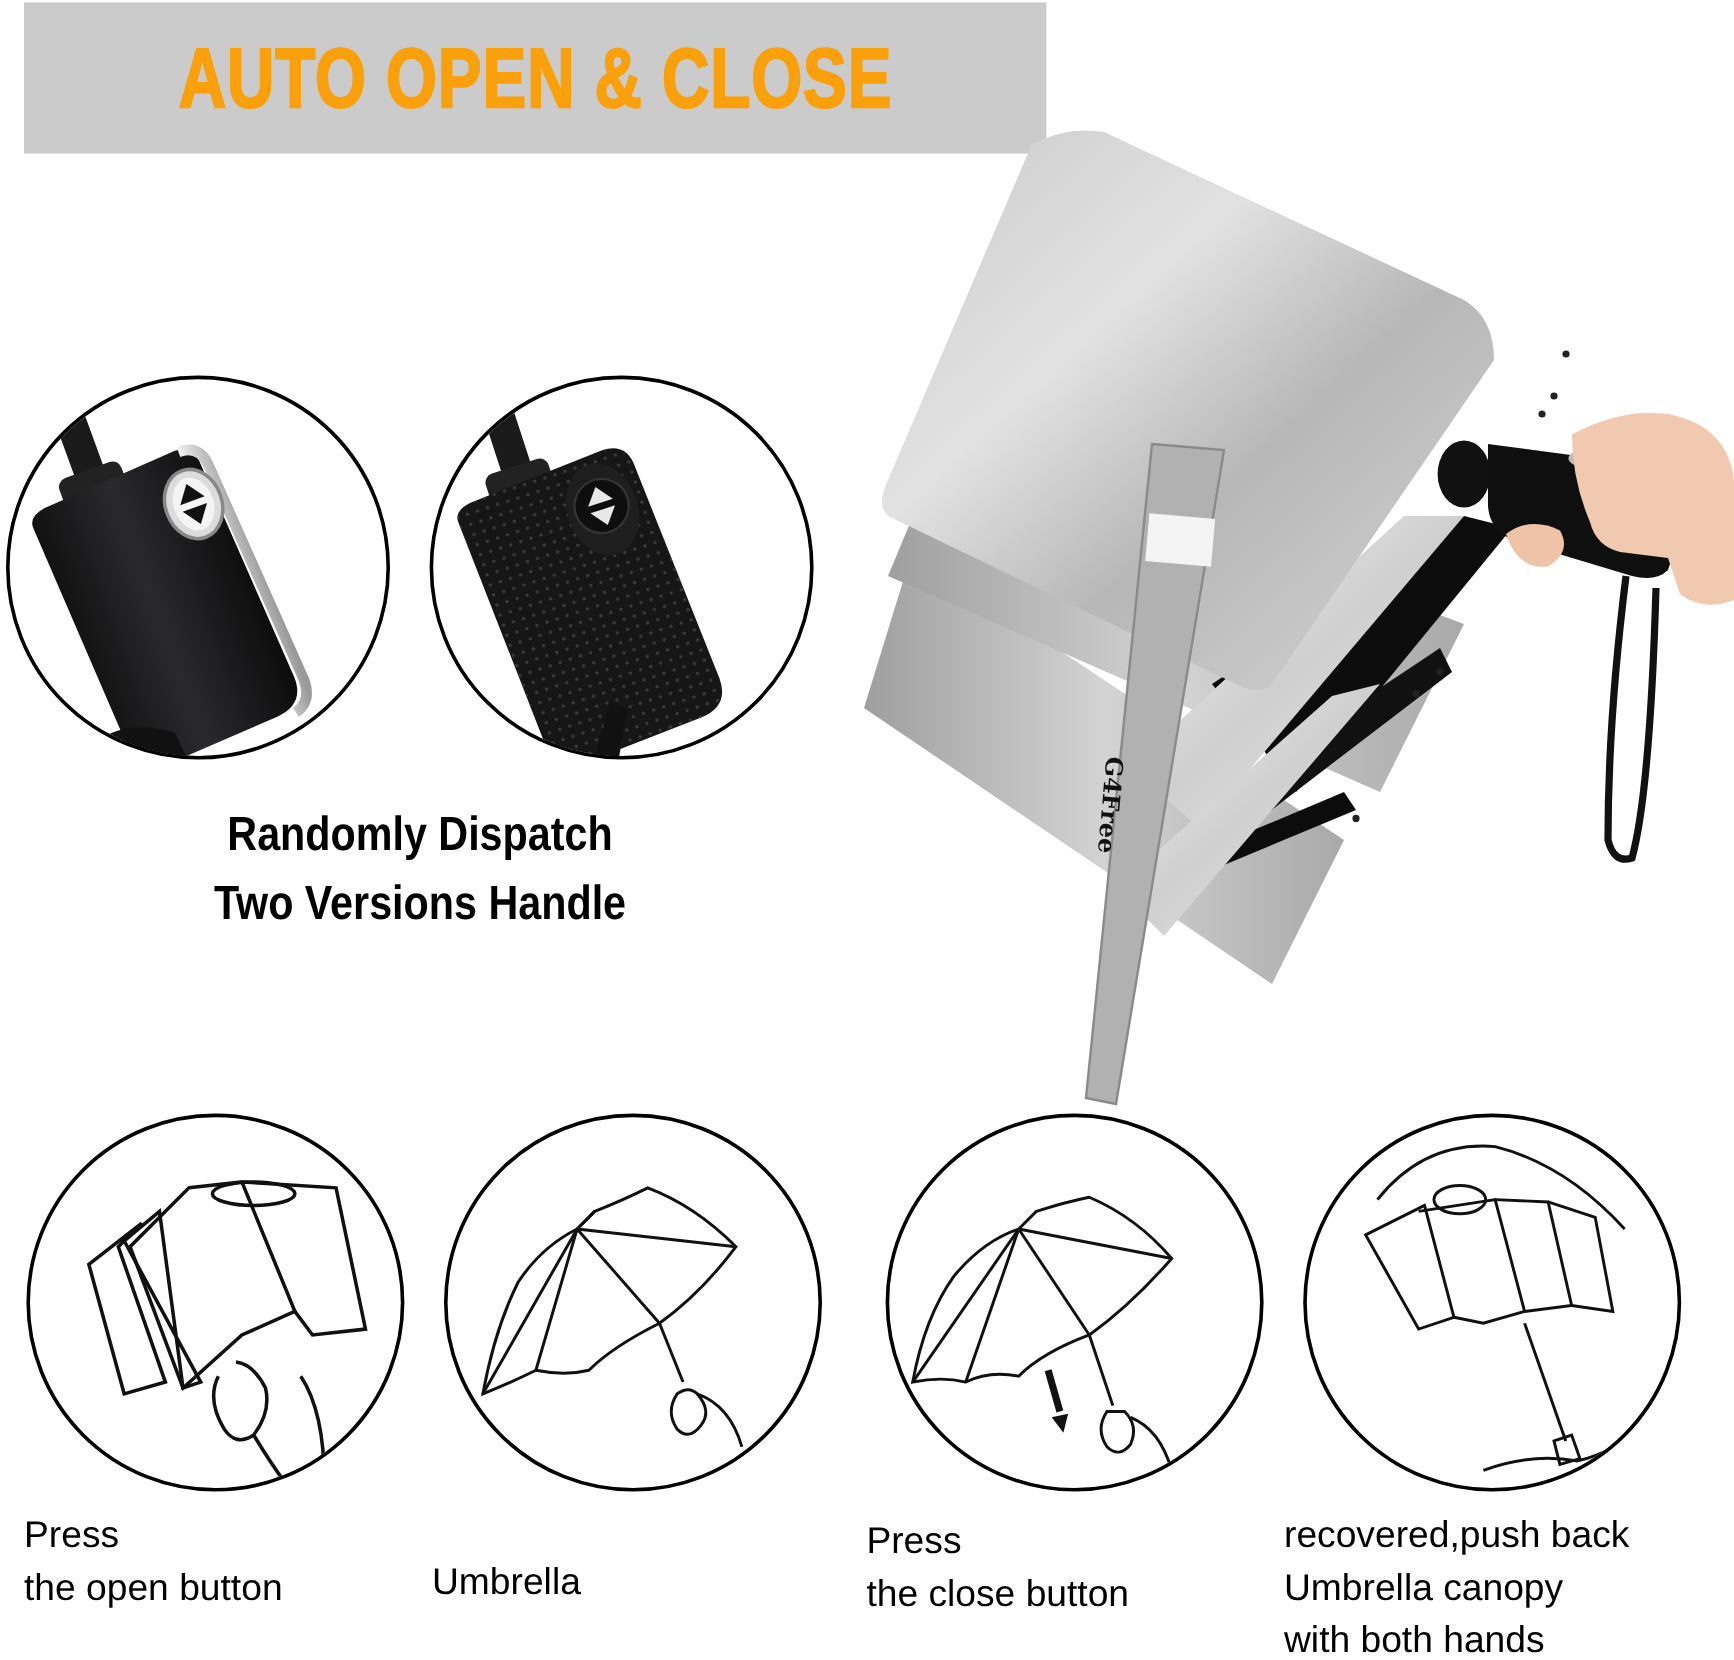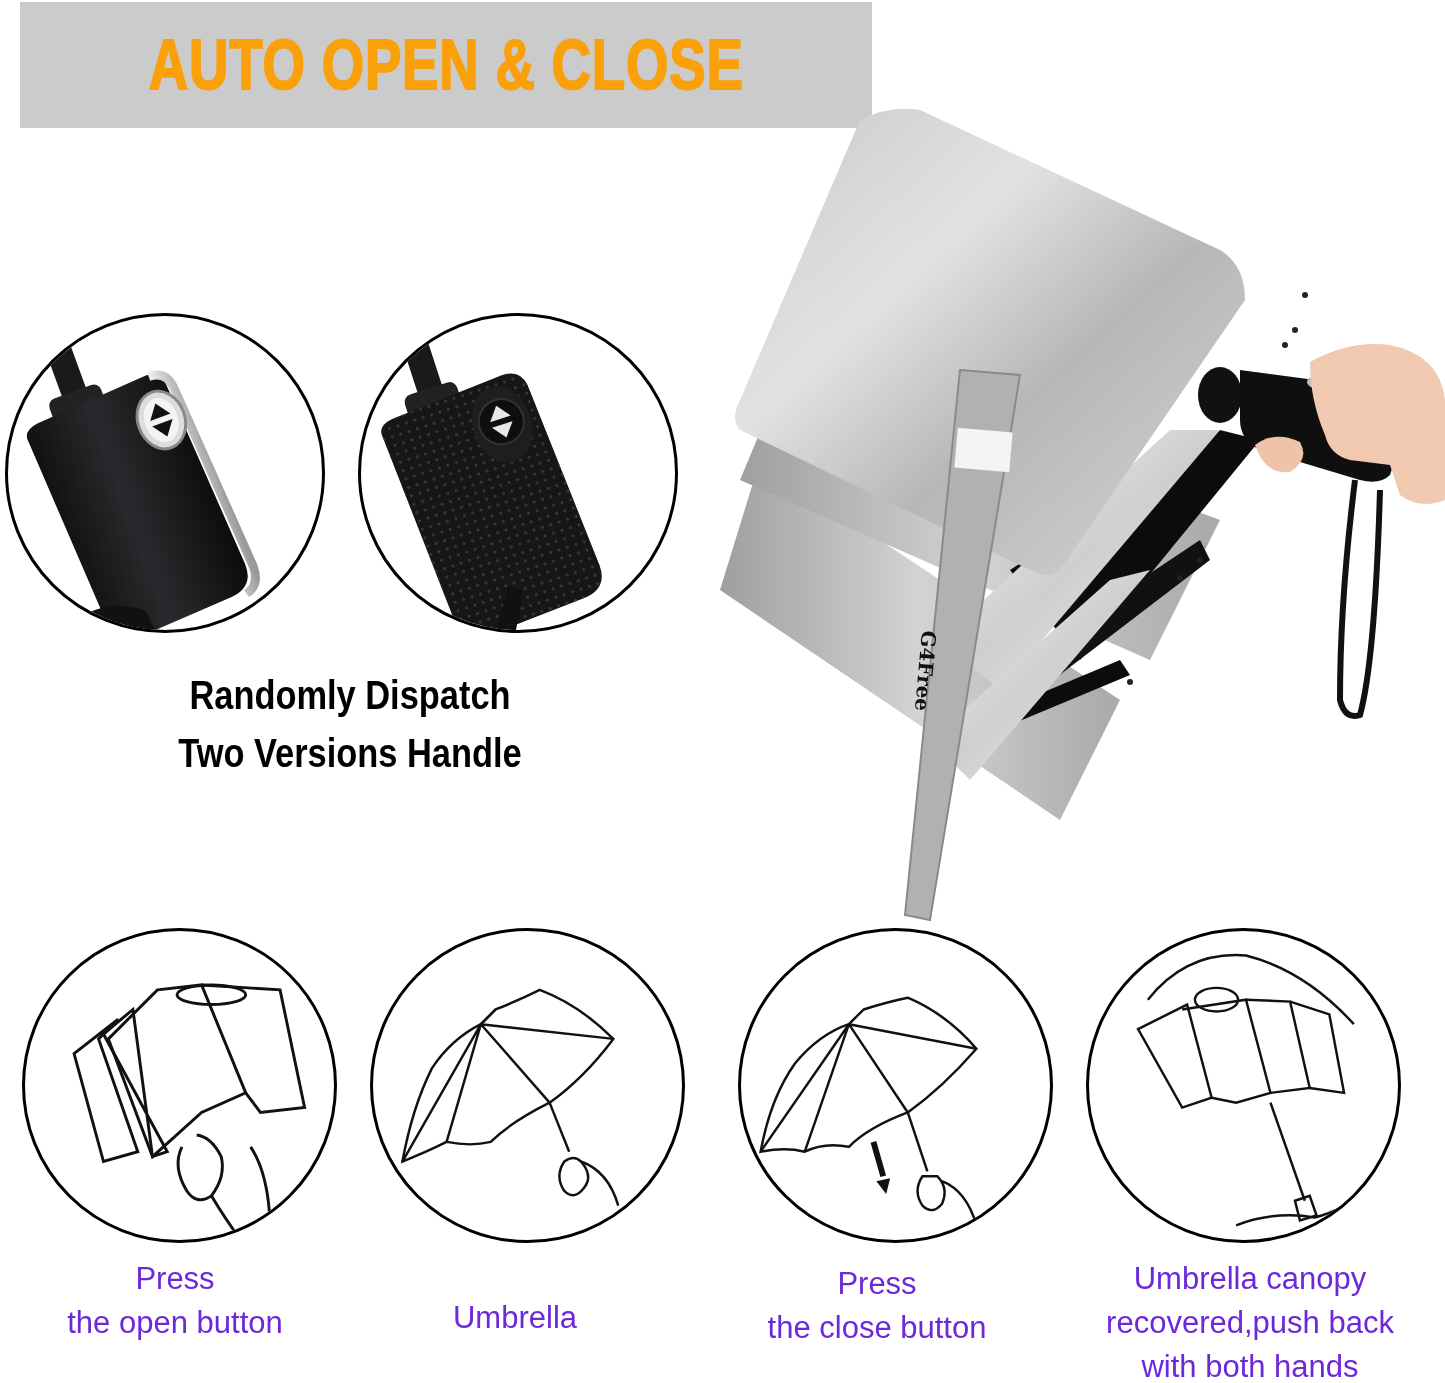--- a/index.html
+++ b/index.html
@@ -15,21 +15,21 @@
                  transform: scaleX(0.78); transform-origin: center; white-space: nowrap;
                  -webkit-text-stroke: 2px #faa00a; }
 
   
   .circle { border: 3px solid #000; border-radius: 50%; box-sizing: border-box; background: #fff; overflow: hidden; }
   .circle svg { width: 100%; height: 100%; display: block; }
 
   .subhead { left: 100px; width: 500px; text-align: center; font-weight: 700; font-size: 40px;
              line-height: 58px; transform: scaleX(0.86); transform-origin: center; }
 
-  .step-label { text-align: center; font-size: 31px; line-height: 44px; color: #6d28d9; }
+  .step-label { text-align: left; font-size: 31px; line-height: 44px; color: #000000; }
 
   .product { left: 700px; top: 100px; width: 745px; height: 830px; }
 </style>
 </head>
 <body>
 
 <div class="abs banner">
   <span class="banner-text">AUTO OPEN &amp; CLOSE</span>
 </div>
 
@@ -197,16 +197,16 @@
 <div class="abs step-label" style="left:360px; top:1296px; width:310px;">
   <div>Umbrella</div>
 </div>
 
 <div class="abs step-label" style="left:722px; top:1262px; width:310px;">
   <div>Press</div>
   <div>the close button</div>
 </div>
 
 <div class="abs step-label" style="left:1070px; top:1257px; width:360px;">
+  <div>recovered,push back</div>
   <div>Umbrella canopy</div>
-  <div>recovered,push back</div>
   <div>with both hands</div>
 </div>
 
 </body></html>

